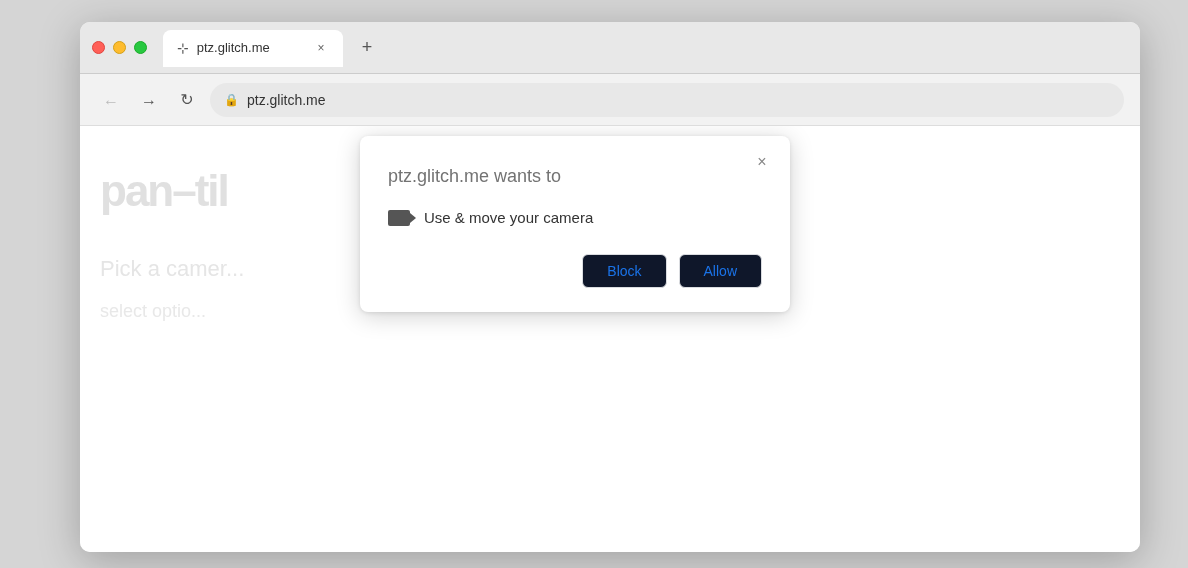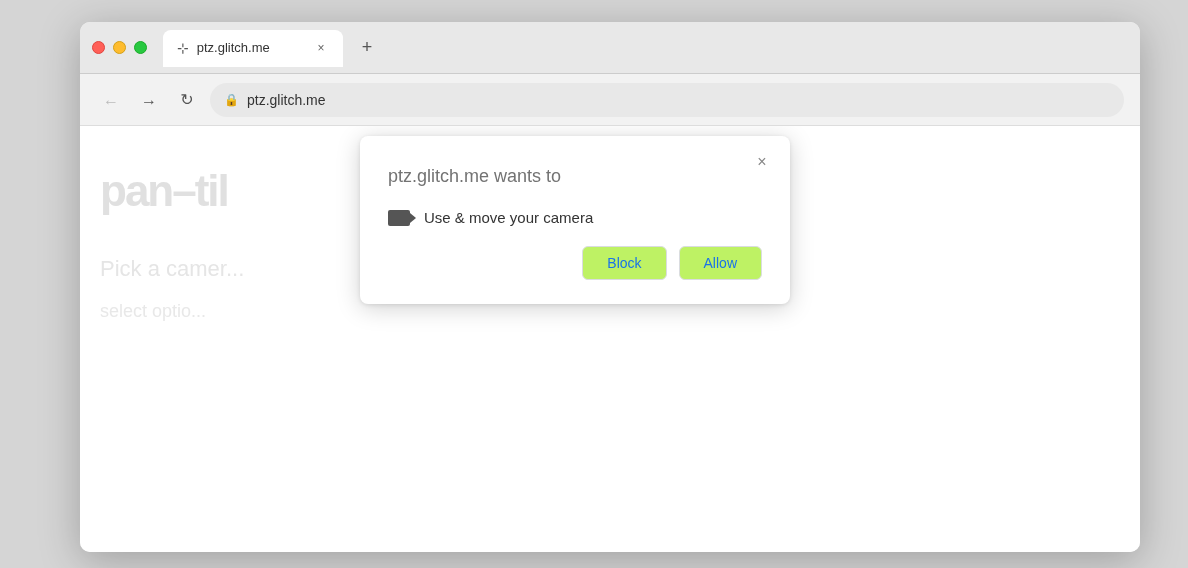--- a/index.html
+++ b/index.html
@@ -231,21 +231,21 @@
       font-weight: 400;
       color: #737373;
       margin-bottom: 20px;
       line-height: 1.4;
     }
 
     .permission-item {
       display: flex;
       align-items: center;
       gap: 14px;
-      margin-bottom: 20px;
+      margin-bottom: 28px;
     }
 
     .camera-icon {
       width: 22px;
       height: 16px;
       background: #555;
       border-radius: 2px;
       position: relative;
       flex-shrink: 0;
     }
@@ -274,21 +274,21 @@
       gap: 12px;
     }
 
     .btn {
       padding: 8px 24px;
       border-radius: 6px;
       font-size: 14px;
       font-weight: 500;
       cursor: pointer;
       border: 1.5px solid #dadce0;
-      background: #bef264;
+      background: #0f172a;
       min-width: 80px;
       text-align: center;
     }
 
     .btn-block {
       color: #1a73e8;
     }
 
     .btn-allow {
       color: #1a73e8;

